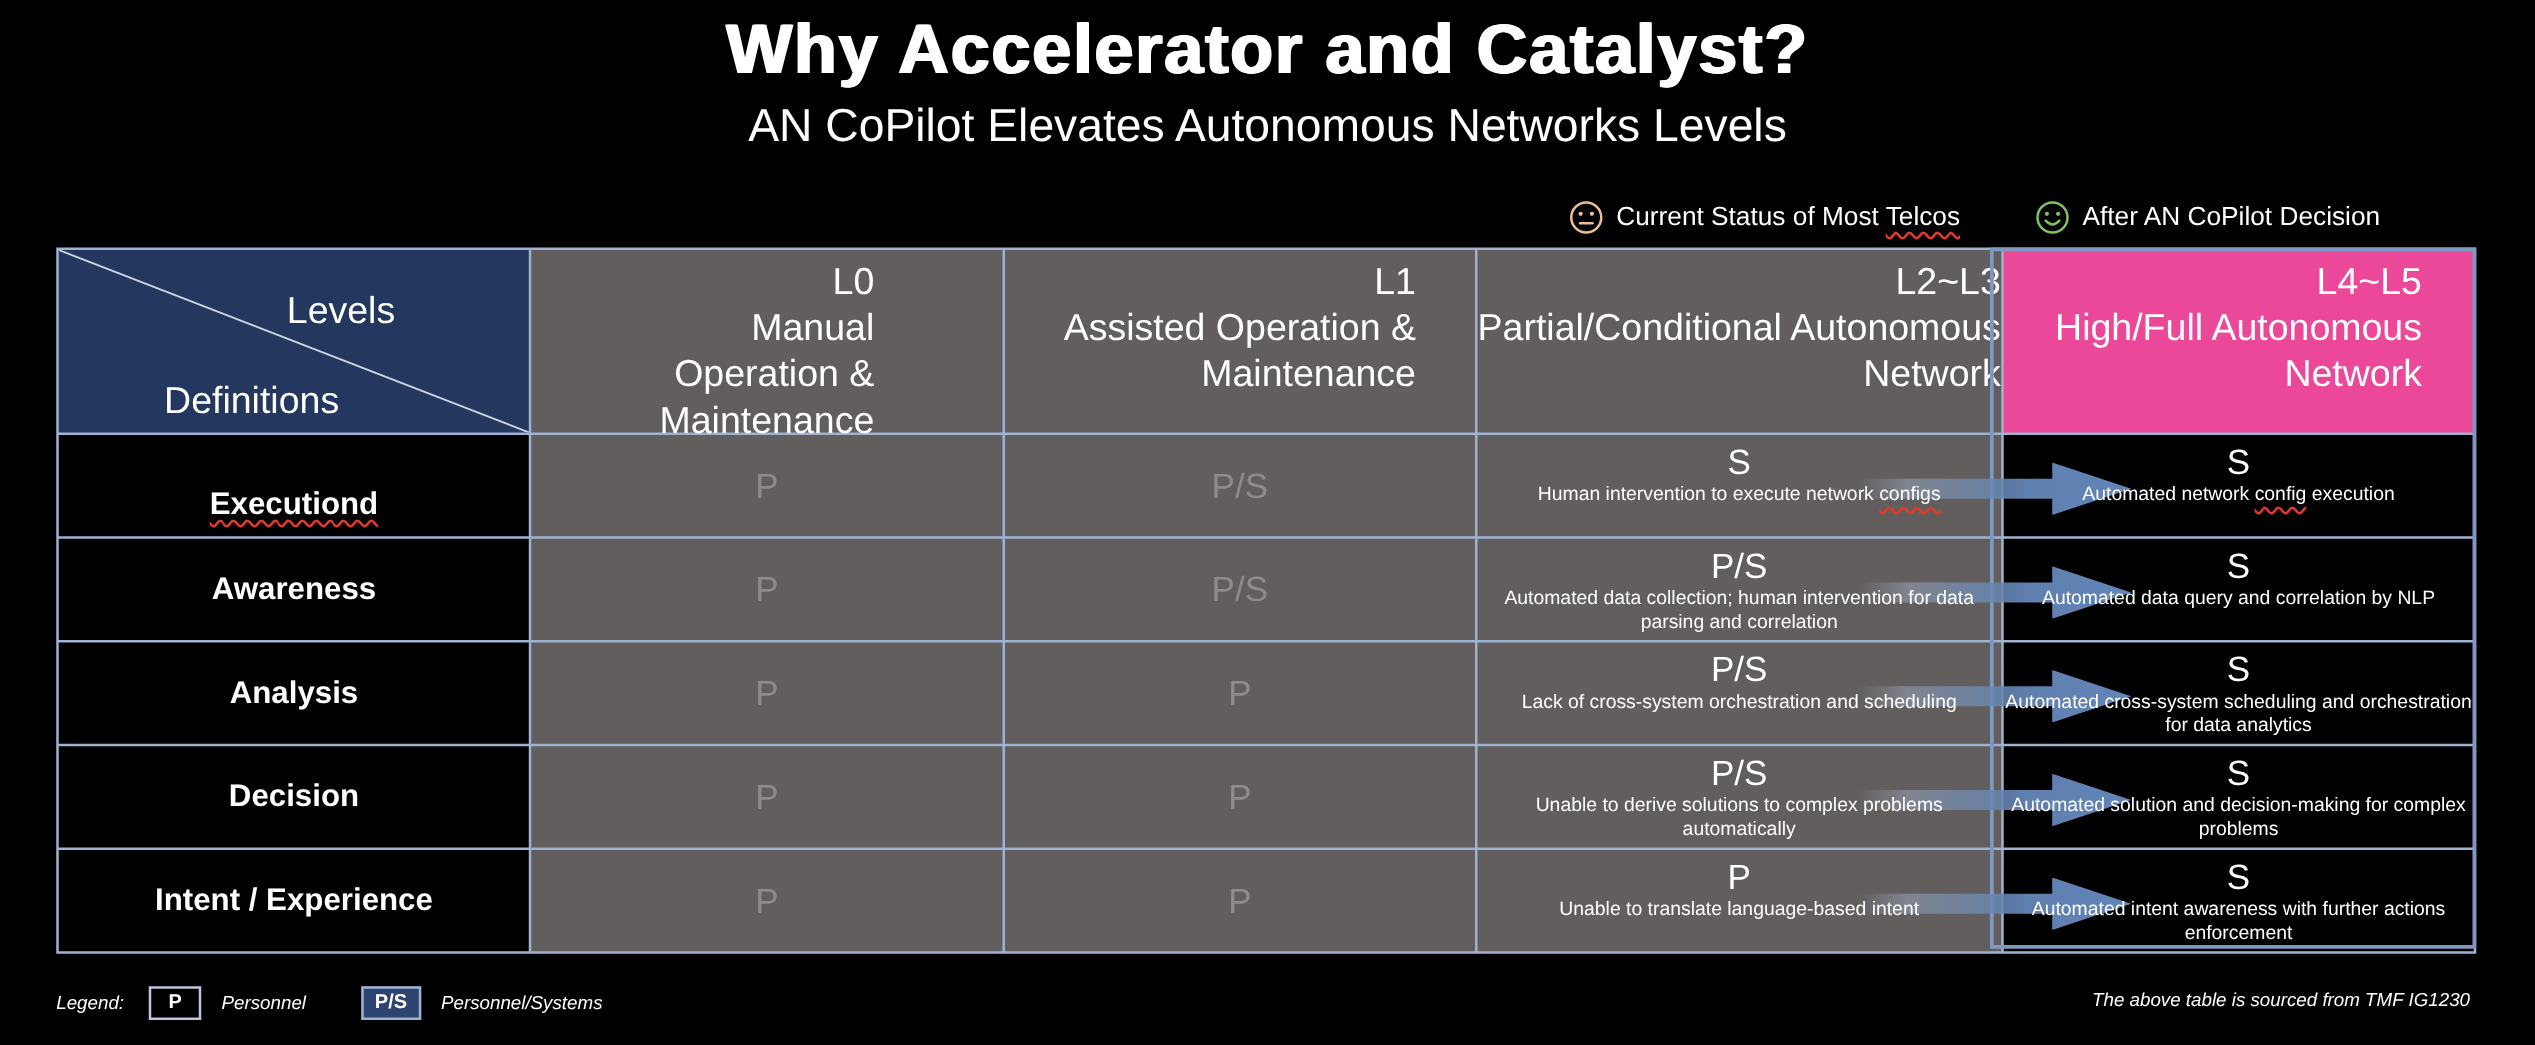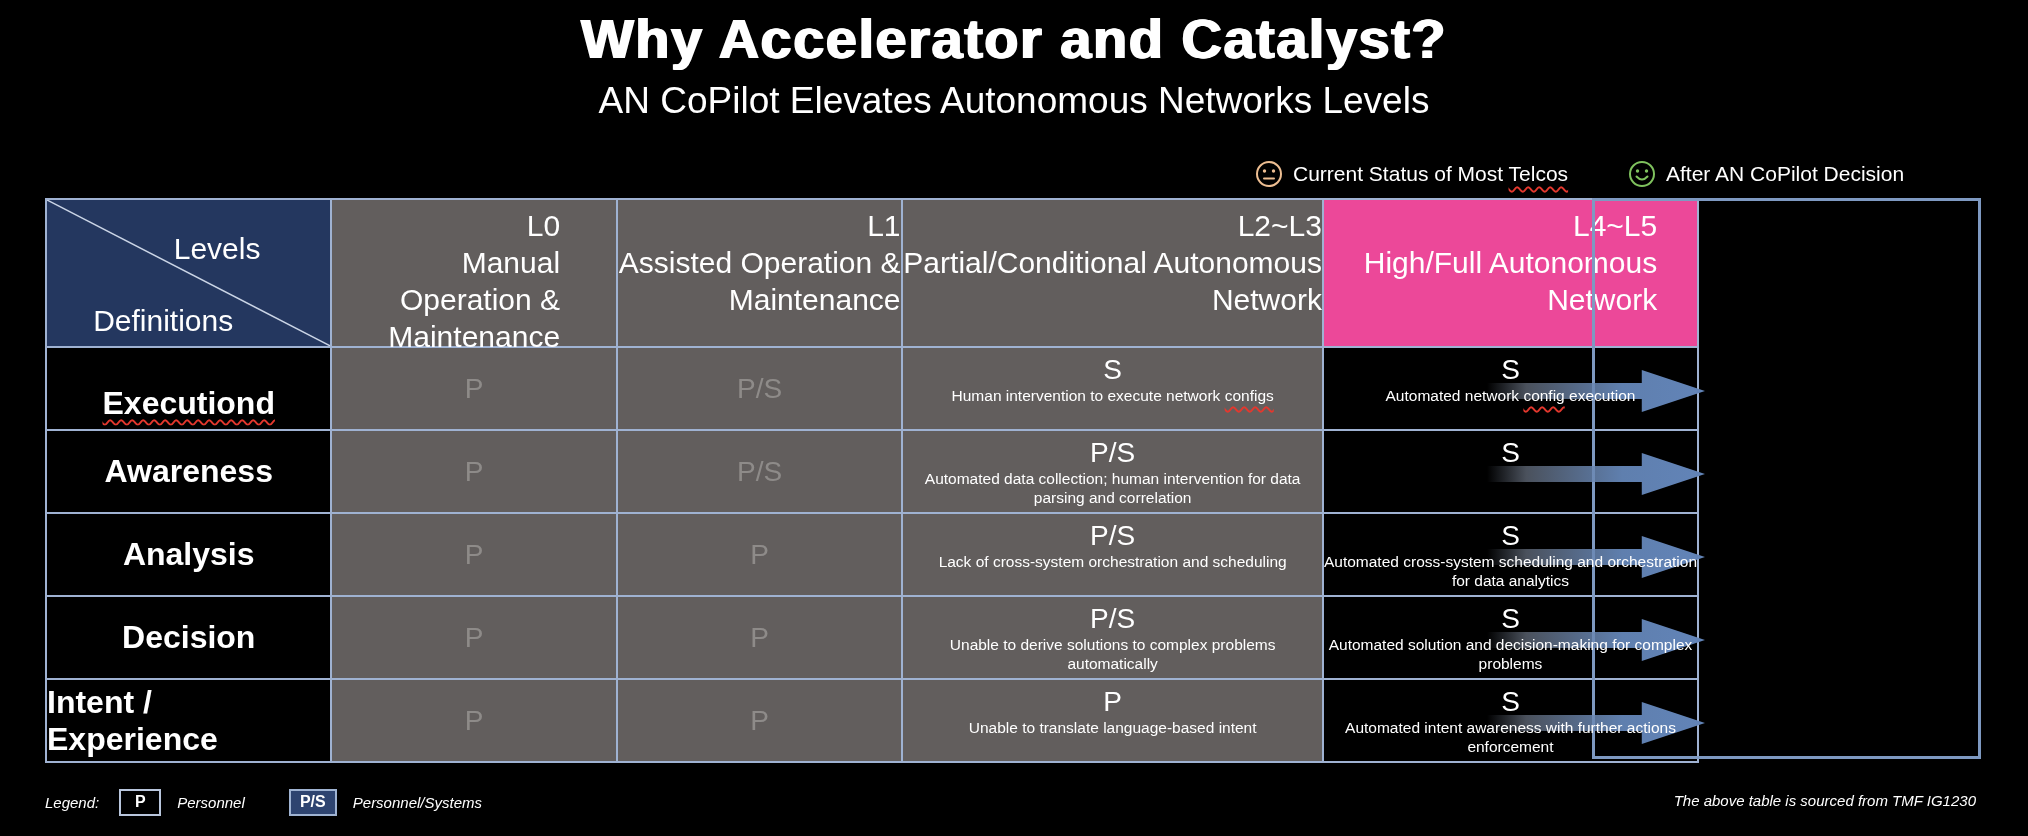--- a/index.html
+++ b/index.html
@@ -14,31 +14,31 @@
     text-shadow:1px 0 #fff,-1px 0 #fff;
   }
   .subtitle{
     position:absolute;top:80px;left:0;width:100%;text-align:center;
     font-size:37px;font-weight:normal;
   }
   .status{position:absolute;top:160px;display:flex;align-items:center;gap:10px;font-size:21px;}
   .status svg{display:block;}
   
   .tbl{
-    position:absolute;left:45px;top:198px;width:1654px;height:565px;
+    position:absolute;left:45px;top:198px;width:1936px;height:565px;
     background:#9FB2D2;padding:2px;box-sizing:border-box;
     display:grid;grid-template-columns:repeat(5,1fr);
     grid-template-rows:146px repeat(5,1fr);gap:2px;
   }
   .cell{position:relative;}
   .grayc{background:#625E5D;}
   .corner{background:#24375F;}
   .dheader{background:#ec4899;}
   .labelc{background:#000;display:flex;align-items:center;justify-content:center;
-    font-weight:bold;font-size:32px;}
+    font-weight:bold;font-size:25px;}
   .darkc{background:#000;}
   .hdr{display:flex;justify-content:center;align-items:flex-start;padding-top:7px;
     font-size:30px;line-height:37px;color:#fff;}
   .hdr-text{white-space:pre;text-align:right;flex:0 0 auto;}
   .corner-top{position:absolute;top:32px;left:20%;width:80%;text-align:center;font-size:30px;}
   .corner-bot{position:absolute;bottom:8px;left:2%;width:78%;text-align:center;font-size:30px;}
   .diag{position:absolute;inset:0;width:100%;height:100%;}
   .valc{display:flex;align-items:center;justify-content:center;font-size:28px;color:#8E8B89;}
   .detail{display:flex;flex-direction:column;align-items:center;padding-top:5px;}
   .v{font-size:28px;line-height:33px;position:relative;z-index:3;color:#fff;}
@@ -153,20 +153,23 @@
     </div>
   <div class="cell grayc detail">
     <div class="v">P/S</div>
     <div class="dwrap">
         <span class="d">Automated data collection; human intervention for data
 parsing and correlation</span>
       </div>
   </div>
   <div class="cell darkc detail">
     <div class="v">S</div>
+    <div class="dwrap">
+        <span class="d">Automated data query and correlation by NLP</span>
+      </div>
   </div>
 
   <div class="cell labelc">
       <span>Analysis</span>
     </div>
   <div class="cell grayc valc">
       <span>P</span>
     </div>
   <div class="cell grayc valc">
       <span>P</span>

